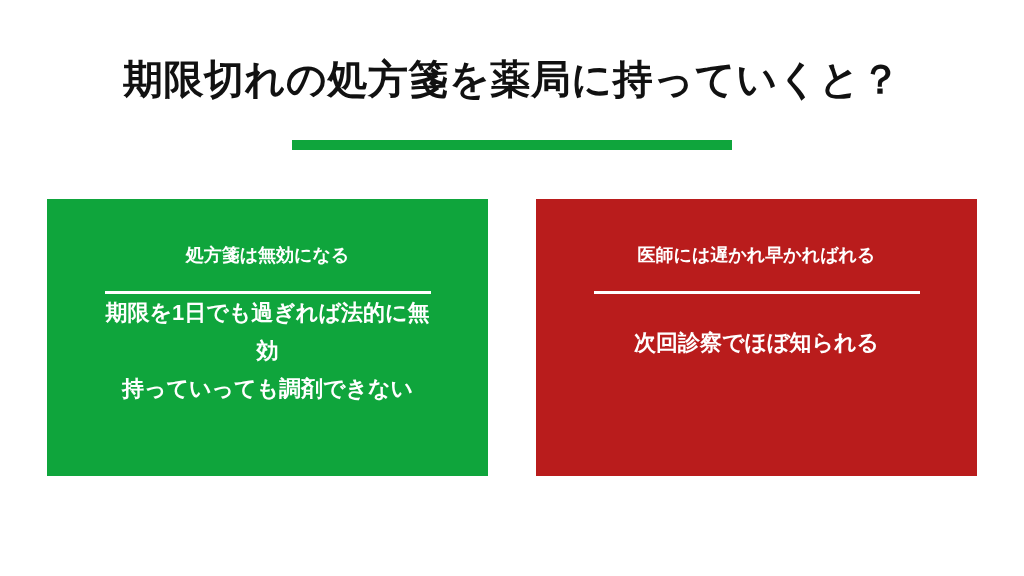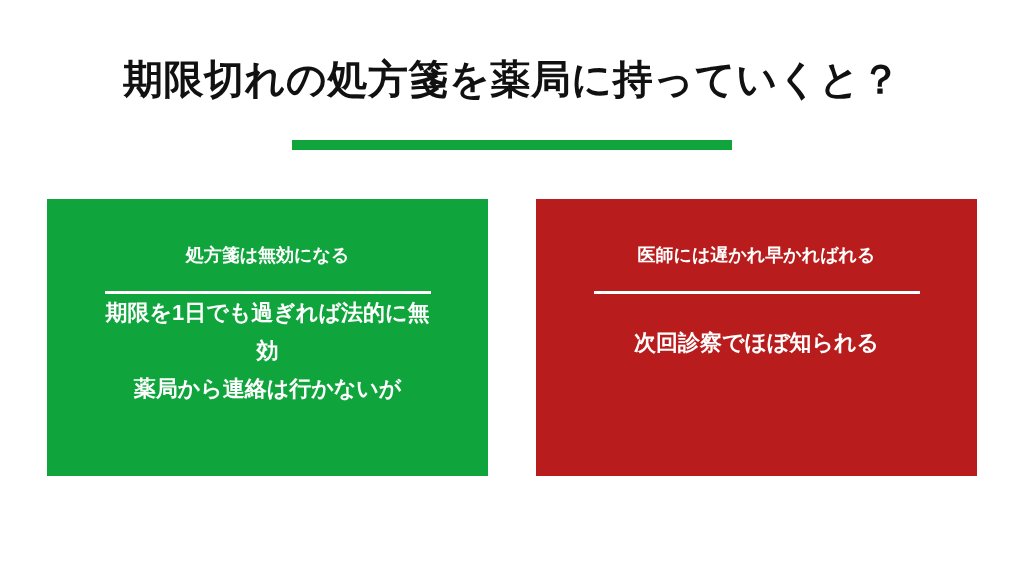--- a/index.html
+++ b/index.html
@@ -122,21 +122,21 @@
   <div class="title-rule" style="background: rgb(15, 165, 60);"></div>
 
   <div class="cards">
 
     <div class="card card--left" style="background: rgb(15, 165, 60);">
       <div class="card-heading">処方箋は無効になる</div>
       <div class="card-divider"></div>
       <div class="card-body">
         <span class="body-line">期限を1日でも過ぎれば法的に無</span>
         <span class="body-line">効</span>
-        <span class="body-line">薬局から連絡は行かないが</span>
+        <span class="body-line">持っていっても調剤できない</span>
       </div>
     </div>
 
     <div class="card card--right" style="background: #b91c1c;">
       <div class="card-heading">医師には遅かれ早かればれる</div>
       <div class="card-divider"></div>
       <div class="card-body">
         <span class="body-line">次回診察でほぼ知られる</span>
       </div>
     </div>

